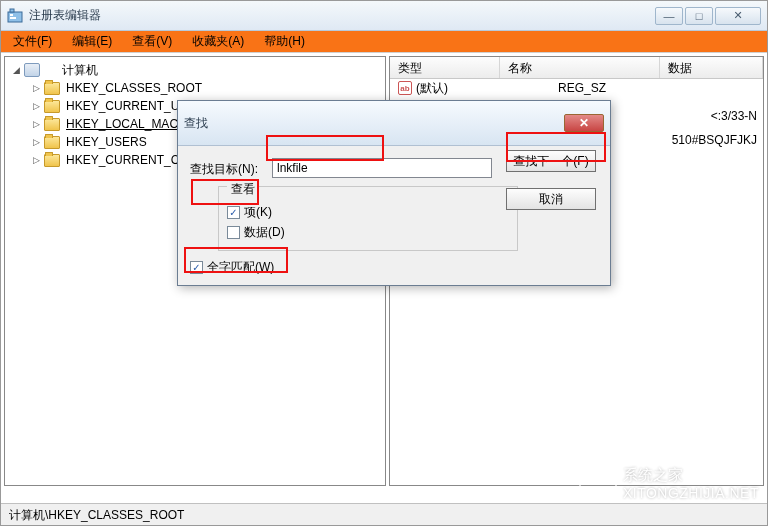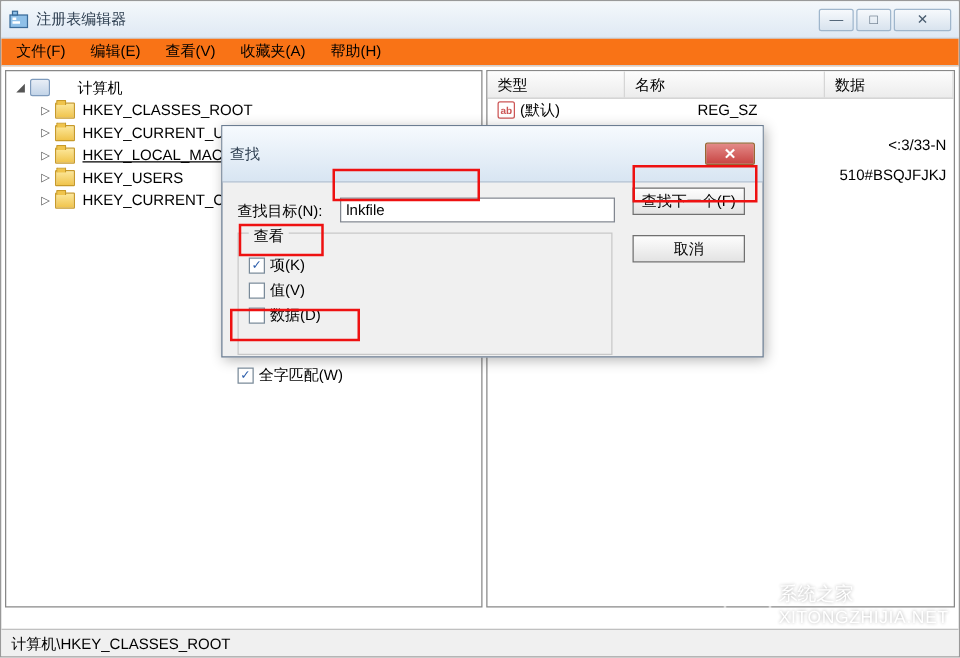--- a/index.html
+++ b/index.html
@@ -43,21 +43,21 @@
 
 
 .dialog { position: absolute; left: 176px; top: 99px; width: 434px; height: 186px; background: #f0f0f0; border: 1px solid #6b7d92; box-shadow: 2px 2px 10px rgba(0,0,0,.3); }
 .dialog-titlebar { height: 45px; background: linear-gradient(#f6fafe,#d8e5f2); display: flex; align-items: center; padding: 0 6px; border-bottom: 1px solid #b0c0d2; }
 .dialog-title { flex: 1; color: #2b3c4e; }
 .dialog-close { width: 40px; height: 18px; background: linear-gradient(#e38a88,#c84543); border: 1px solid #963; border-radius: 2px; display: flex; align-items: center; justify-content: center; color: #fff; font-weight: bold; }
 .dialog-body { padding: 12px 12px; position: relative; }
 .form-row { display: flex; align-items: flex-end; margin-bottom: 8px; }
 .form-label { width: 82px; }
 .text-input { width: 220px; height: 20px; border: 1px solid #828790; padding: 1px 4px; background: #fff; }
-.fieldset { border: 1px solid #c8c8c8; padding: 6px 8px 21px; width: 300px; }
+.fieldset { border: 1px solid #c8c8c8; padding: 6px 8px 8px; width: 300px; margin-left: 28px; }
 .fieldset-legend { padding: 0 4px; position: relative; top: -12px; background: #f0f0f0; display: inline-block; }
 .fieldset-body { margin-top: -8px; }
 .chk-row { display: flex; align-items: center; height: 20px; gap: 4px; }
 .chk { width: 13px; height: 13px; border: 1px solid #7a8a99; background: #fff; display: inline-flex; align-items: center; justify-content: center; font-size: 10px; color: #2a5caa; }
 .btn { position: absolute; right: 14px; width: 90px; height: 22px; background: linear-gradient(#fdfdfd,#e3e3e3); border: 1px solid #707070; display: flex; align-items: center; justify-content: center; cursor: default; }
 .btn-find { top: 4px; }
 .btn-cancel { top: 42px; }
 
 
 .hl { position: absolute; border: 2px solid #e11; pointer-events: none; }
@@ -168,24 +168,20 @@
     </div>
     <div class="fieldset">
       <span class="fieldset-legend">查看</span>
       <div class="fieldset-body">
         <div class="chk-row">
           <span class="chk">✓</span>
           <span>项(K)</span>
         </div>
         <div class="chk-row">
           <span class="chk"></span>
-          <span>值(V)</span>
-        </div>
-        <div class="chk-row">
-          <span class="chk"></span>
           <span>数据(D)</span>
         </div>
       </div>
     </div>
     <div class="chk-row" style="margin-top:6px;">
       <span class="chk">✓</span>
       <span>全字匹配(W)</span>
     </div>
     <div class="btn btn-find">查找下一个(F)</div>
     <div class="btn btn-cancel">取消</div>

